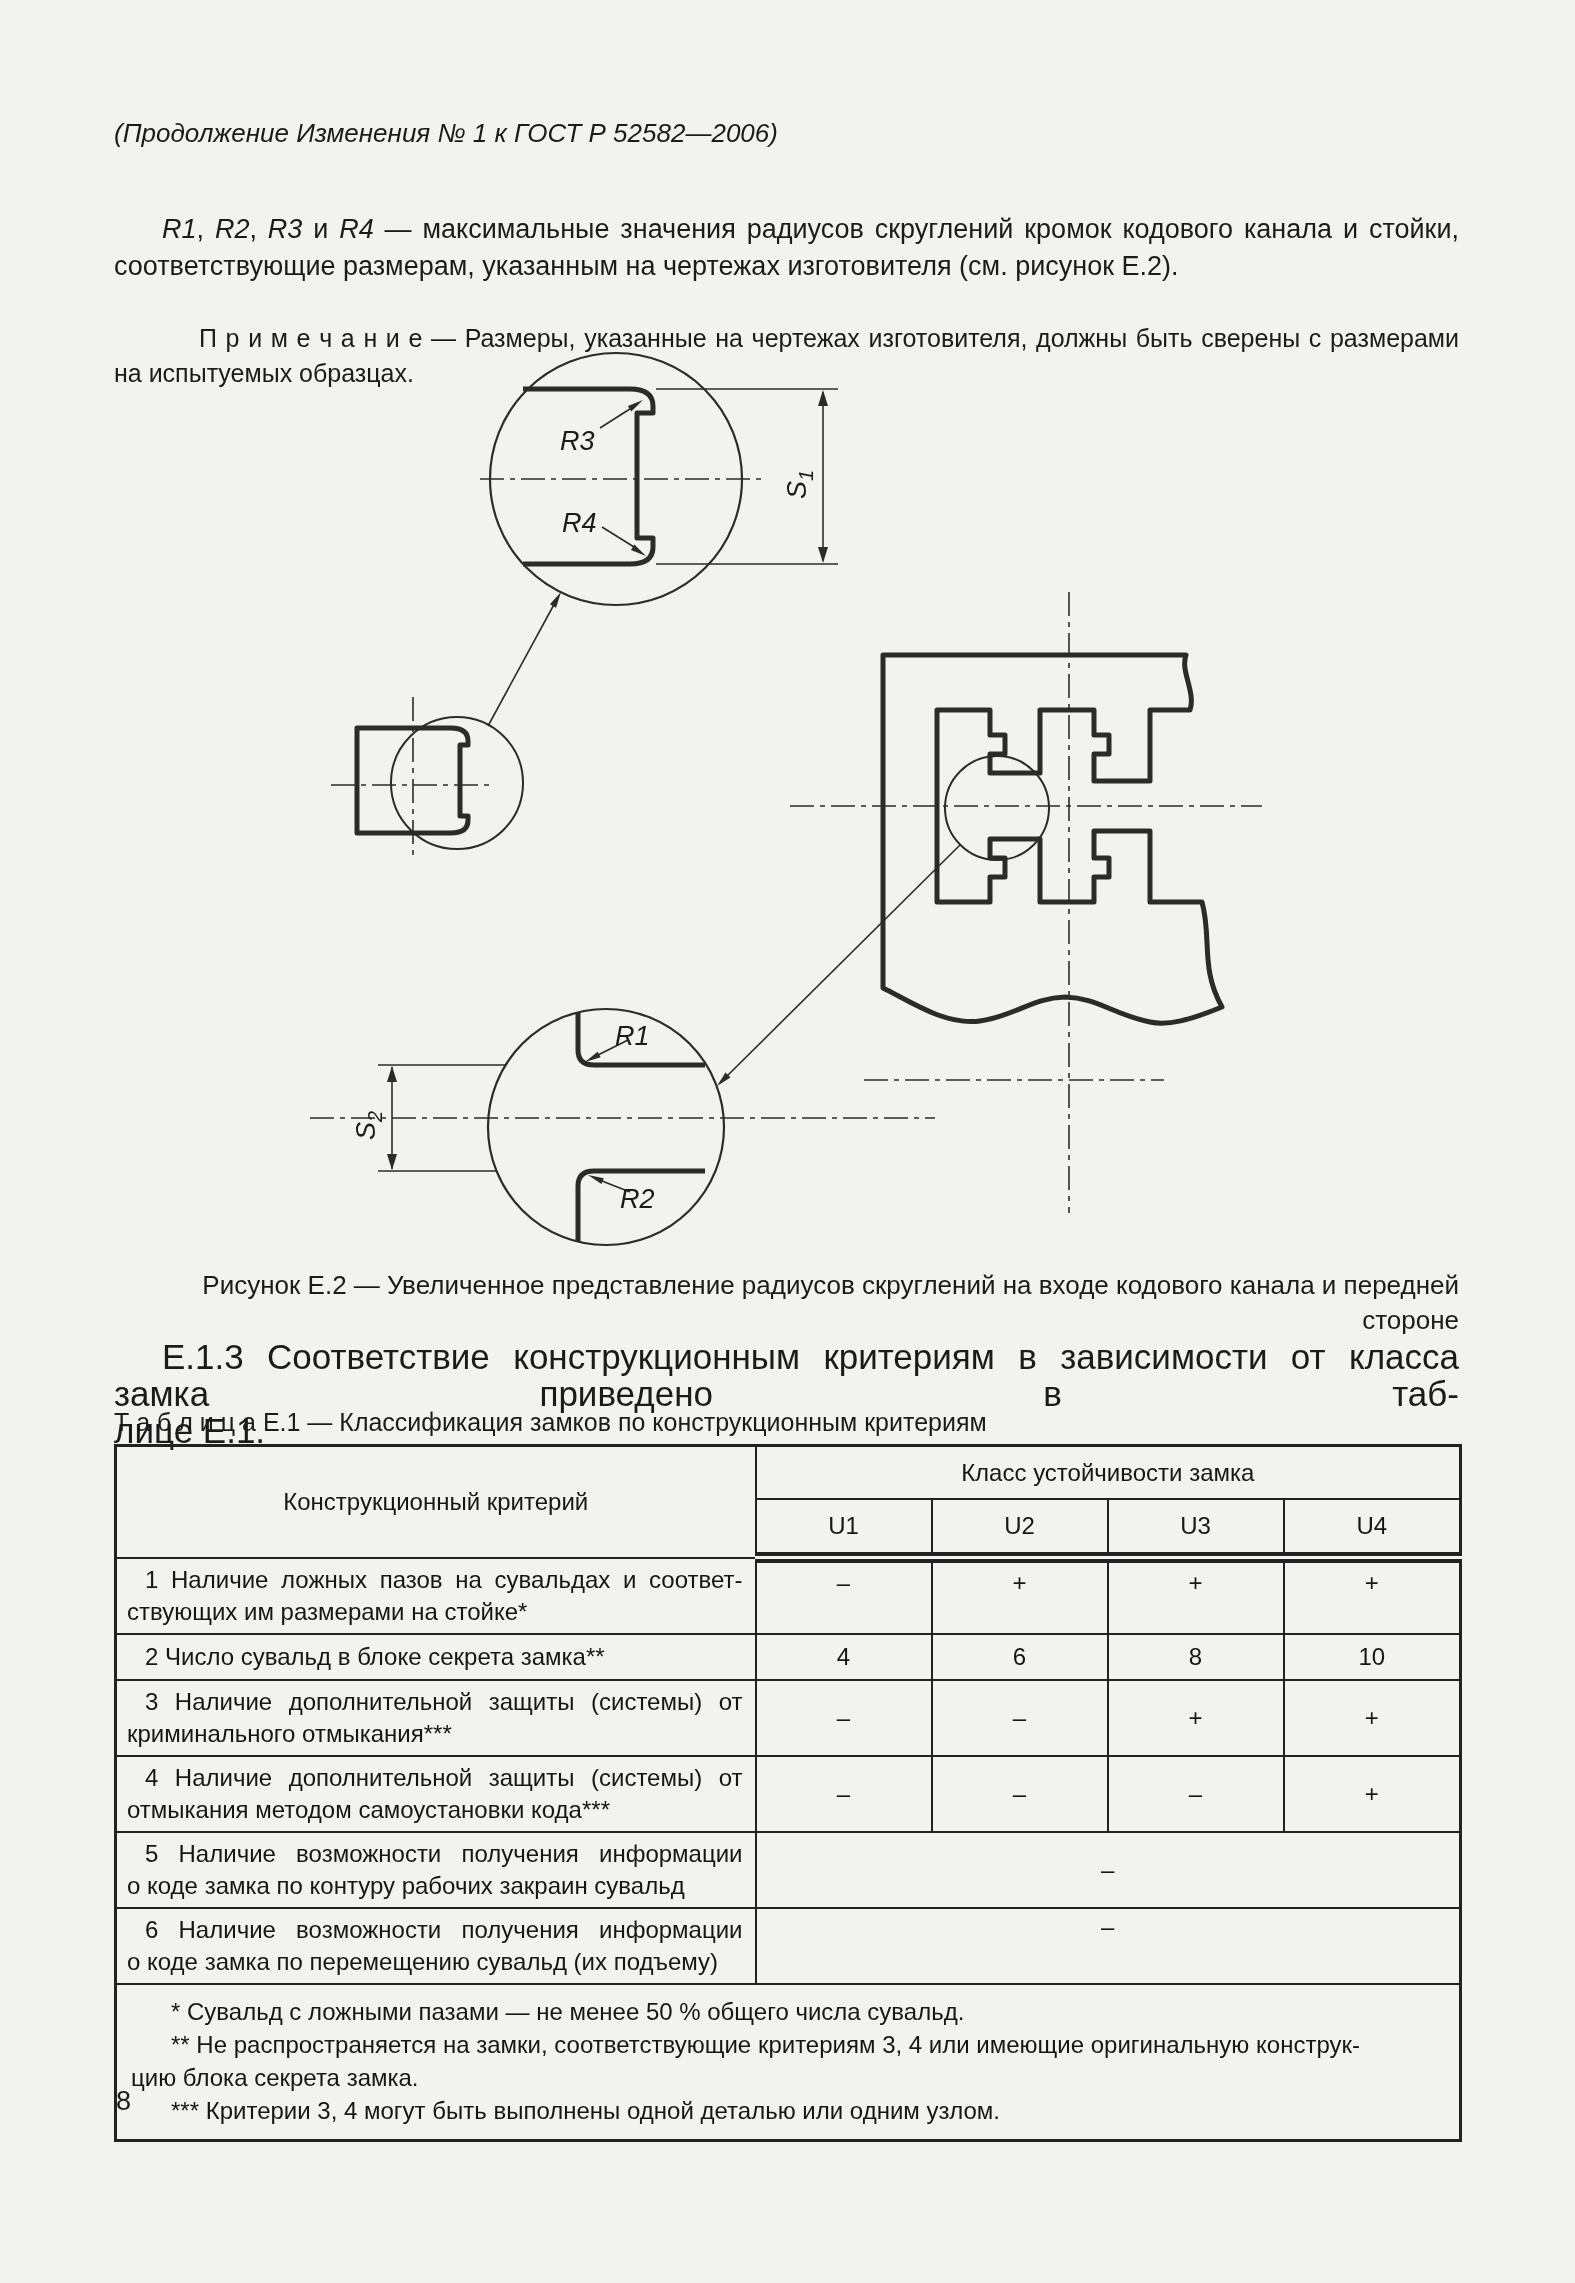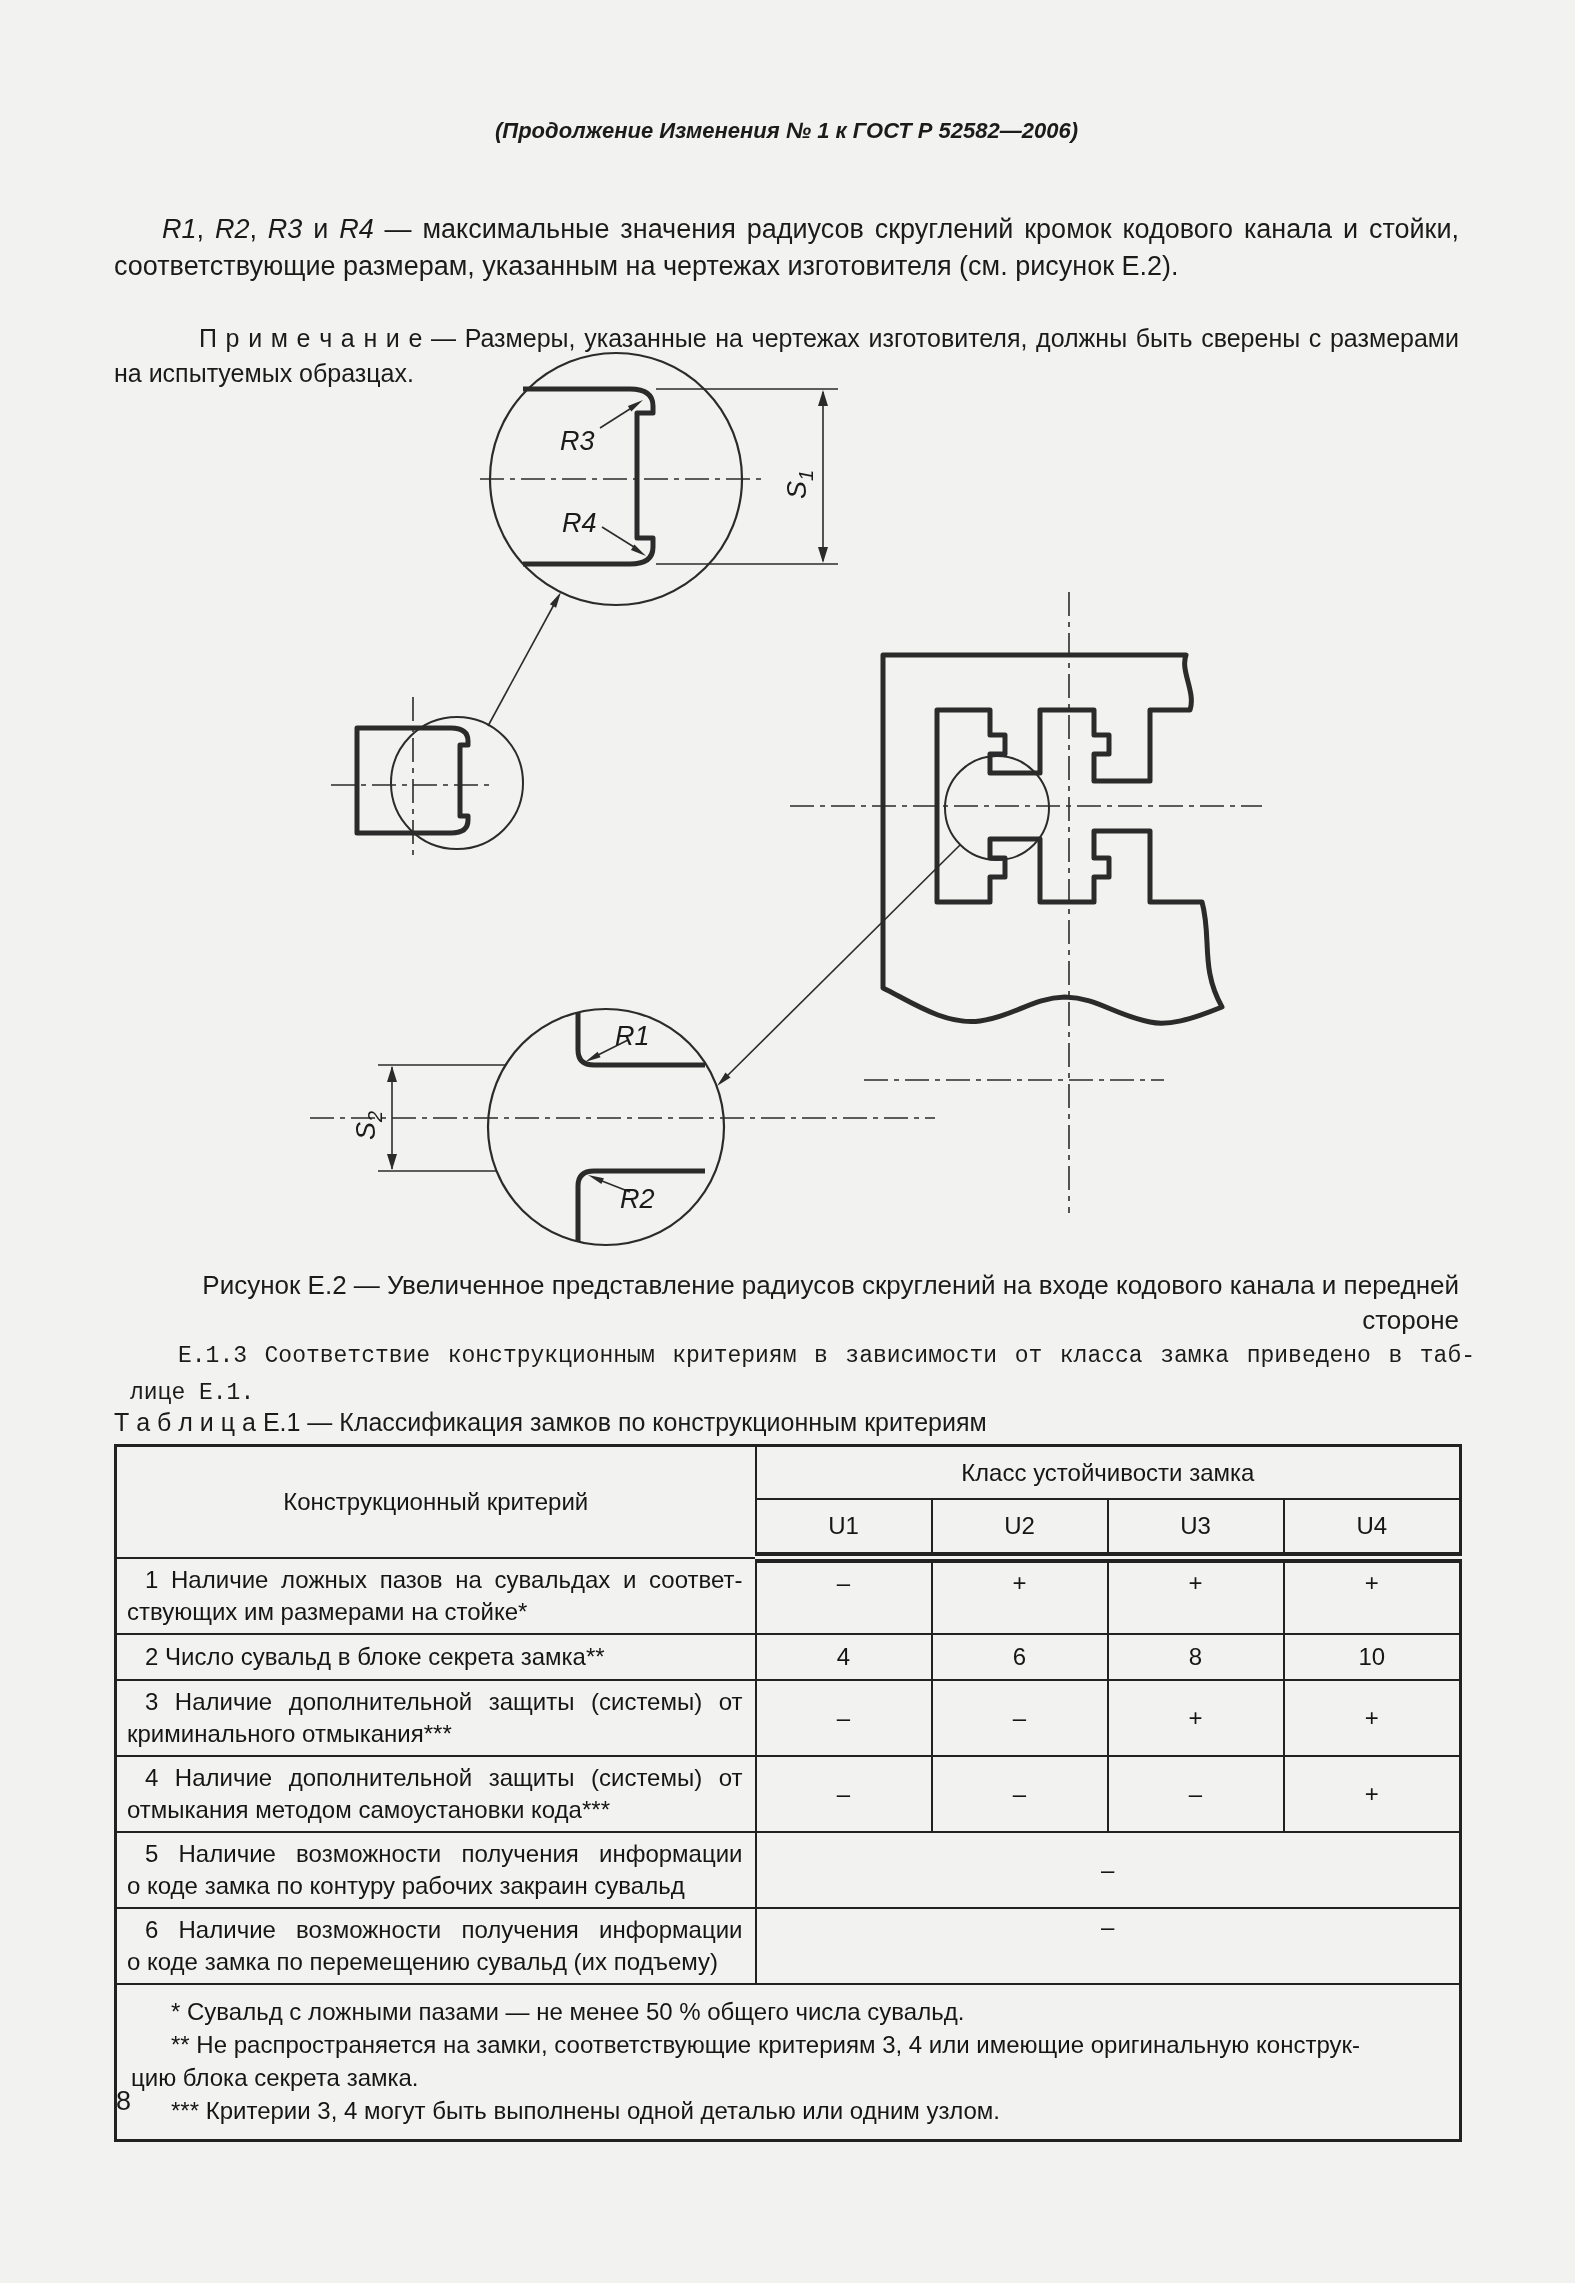--- a/index.html
+++ b/index.html
@@ -1,28 +1,28 @@
 <!DOCTYPE html>
 <html><head>
 <meta charset="utf-8">
 <style>
   html,body{margin:0;padding:0;background:#e8e8e6;}
   .page{position:relative;width:1575px;height:2283px;background:#f2f2f0;
         font-family:"Liberation Sans",sans-serif;color:#1b1b1b;overflow:hidden;}
-  .hdr{position:absolute;top:118px;left:114px;width:1345px;text-align:center;
-       font-size:22px;font-style:italic;font-weight:bold;}
+  .hdr{position:absolute;top:118px;left:114px;width:1345px;text-align:left;
+       font-size:26px;font-style:italic;font-weight:normal;}
   .p1{position:absolute;top:184px;left:114px;width:1345px;font-size:27px;
       line-height:37px;text-align:justify;text-indent:48px;}
   .it{font-style:italic;}
   .note{position:absolute;top:296px;left:114px;width:1345px;font-size:25px;
         line-height:35px;text-align:justify;text-indent:85px;}
   .figsvg{position:absolute;top:338px;left:0;}
   .caption{position:absolute;top:1268px;left:114px;width:1345px;text-align:right;
            font-size:26px;line-height:35px;}
-  .e13{position:absolute;top:1338px;left:130px;width:1345px;font-size:23px;line-height:37px;font-family:Liberation Mono, monospace;}
+  .e13{position:absolute;top:1338px;left:114px;width:1345px;font-size:35px;line-height:37px;}
   .e13 .l1{text-indent:48px;text-align:justify;text-align-last:justify;}
   .ttitle{position:absolute;top:1408px;left:114px;width:1345px;font-size:25px;}
   .tblwrap{position:absolute;top:1444px;left:114px;width:1345px;}
   table{border-collapse:collapse;width:1345px;table-layout:fixed;
         font-size:24px;color:#161616;}
   table,td,th{border:2.4px solid #222;}
   table{border-width:3px;}
   th{font-weight:normal;}
   td,th{padding:4px 8px;line-height:32px;margin-left:12px;}
   .crit{ text-align:left;padding-left:10px;padding-right:12px;}

